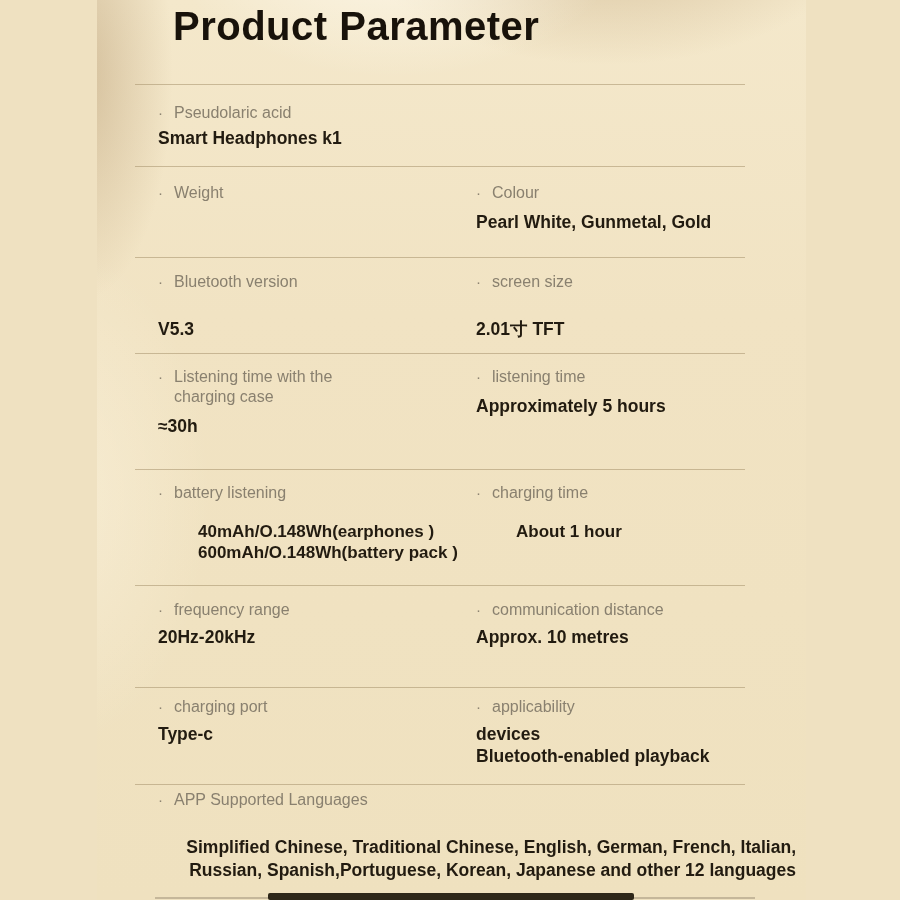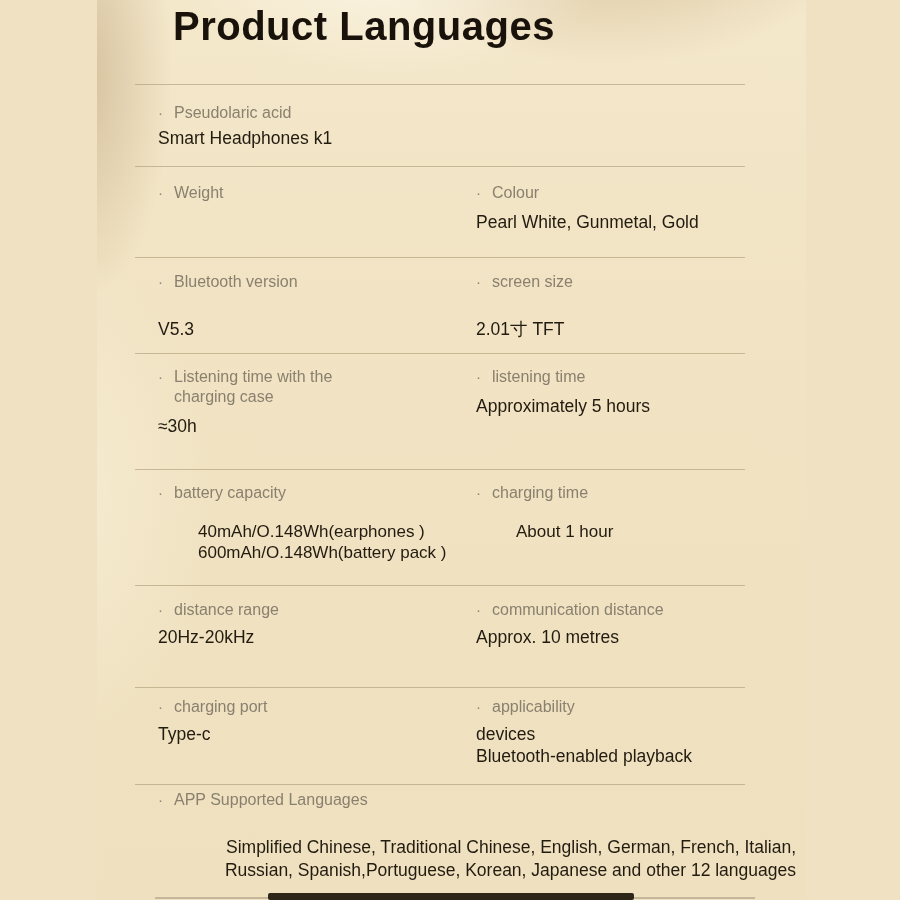--- a/index.html
+++ b/index.html
@@ -38,37 +38,37 @@
   #row2 .cell.right{top:16px;}
   #row3 .cell.right{top:14px;}
   #row4 .cell.right{top:13px;}
   #row5 .cell.right{top:13px;}
   #row6 .cell.right{top:14px;}
   #row7 .cell.right{top:9px;}
   .label-line{display:flex;align-items:flex-start;color:#89806f;font-size:16px;line-height:20px;}
   .bullet{flex:0 0 16px;width:16px;font-size:15px;line-height:20px;color:#8d8472;}
   .label{flex:1;}
   #row4 .cell.left .label{max-width:200px;}
-  .value{color:#221b10;font-size:17.5px;font-weight:400;line-height:22px;}
+  .value{color:#221b10;font-size:17.5px;font-weight:700;line-height:22px;}
   .value .vline{white-space:nowrap;}
   #row8 .value .vline{white-space:normal;max-width:638px;line-height:23px;text-align:right;}
   #row5 .value{font-size:17px;line-height:21px;}
   .mt4{margin-top:4px;}  .mt6{margin-top:6px;}  .mt8{margin-top:8px;}
   .mt10{margin-top:26px;} .mt18{margin-top:18px;margin-left:40px;}
   .cutoff-line{position:absolute;left:155px;top:897px;width:600px;height:2px;background:rgba(70,58,44,0.25);}
   .cutoff-bar{position:absolute;left:268px;top:893px;width:366px;height:7px;background:#2e2719;border-radius:2px;filter:blur(0.6px);}
 </style>
 </head>
 <body>
 
 <div class="photo-area"></div>
 
 <div class="sheet">
 
-  <h1 class="page-title">Product Languages</h1>
+  <h1 class="page-title">Product Parameter</h1>
   <div class="divider"></div>
 
   <div class="row" id="row1">
     <div class="cell left">
       <div class="label-line">
         <span class="bullet">·</span>
         <span class="label">Pseudolaric acid</span>
       </div>
       <div class="value mt4">
         <div class="vline">Smart Headphones k1</div>
@@ -137,21 +137,21 @@
         <div class="vline">Approximately 5 hours</div>
       </div>
     </div>
   </div>
   <div class="divider"></div>
 
   <div class="row" id="row5">
     <div class="cell left">
       <div class="label-line">
         <span class="bullet">·</span>
-        <span class="label">battery capacity</span>
+        <span class="label">battery listening</span>
       </div>
       <div class="value mt18">
         <div class="vline">40mAh/O.148Wh(earphones )</div>
         <div class="vline">600mAh/O.148Wh(battery pack )</div>
       </div>
     </div>
     <div class="cell right">
       <div class="label-line">
         <span class="bullet">·</span>
         <span class="label">charging time</span>
@@ -160,21 +160,21 @@
         <div class="vline">About 1 hour</div>
       </div>
     </div>
   </div>
   <div class="divider"></div>
 
   <div class="row" id="row6">
     <div class="cell left">
       <div class="label-line">
         <span class="bullet">·</span>
-        <span class="label">distance range</span>
+        <span class="label">frequency range</span>
       </div>
       <div class="value mt6">
         <div class="vline">20Hz-20kHz</div>
       </div>
     </div>
     <div class="cell right">
       <div class="label-line">
         <span class="bullet">·</span>
         <span class="label">communication distance</span>
       </div>

